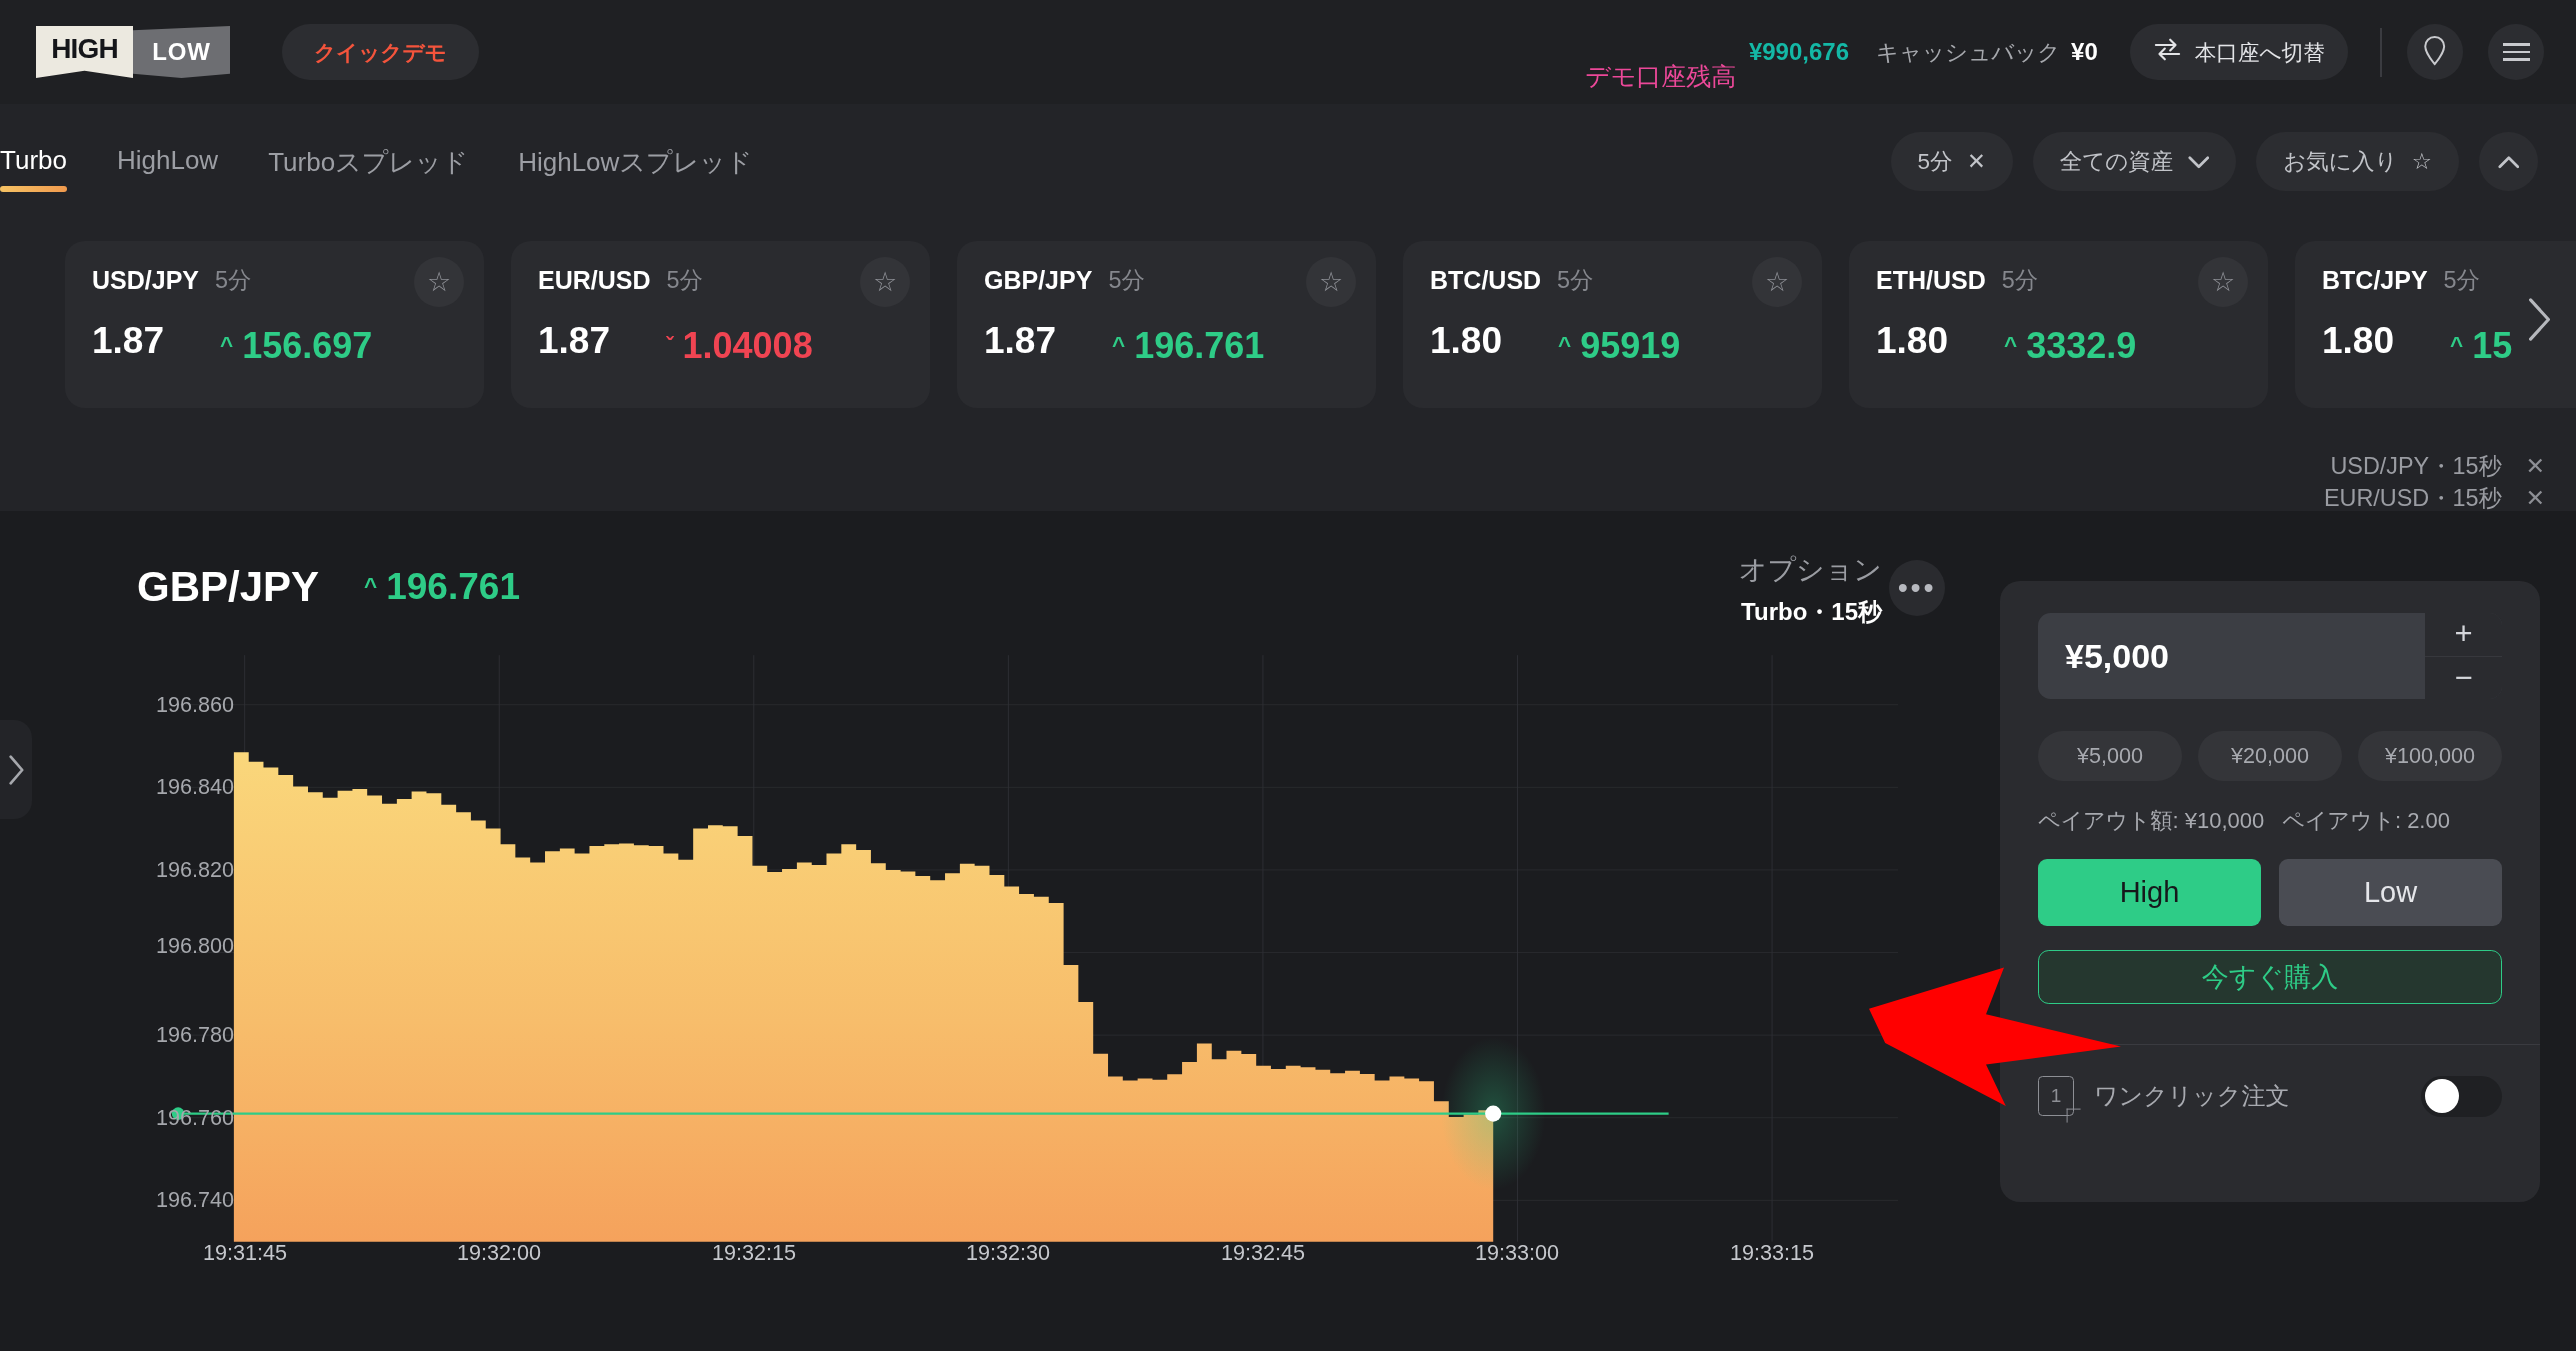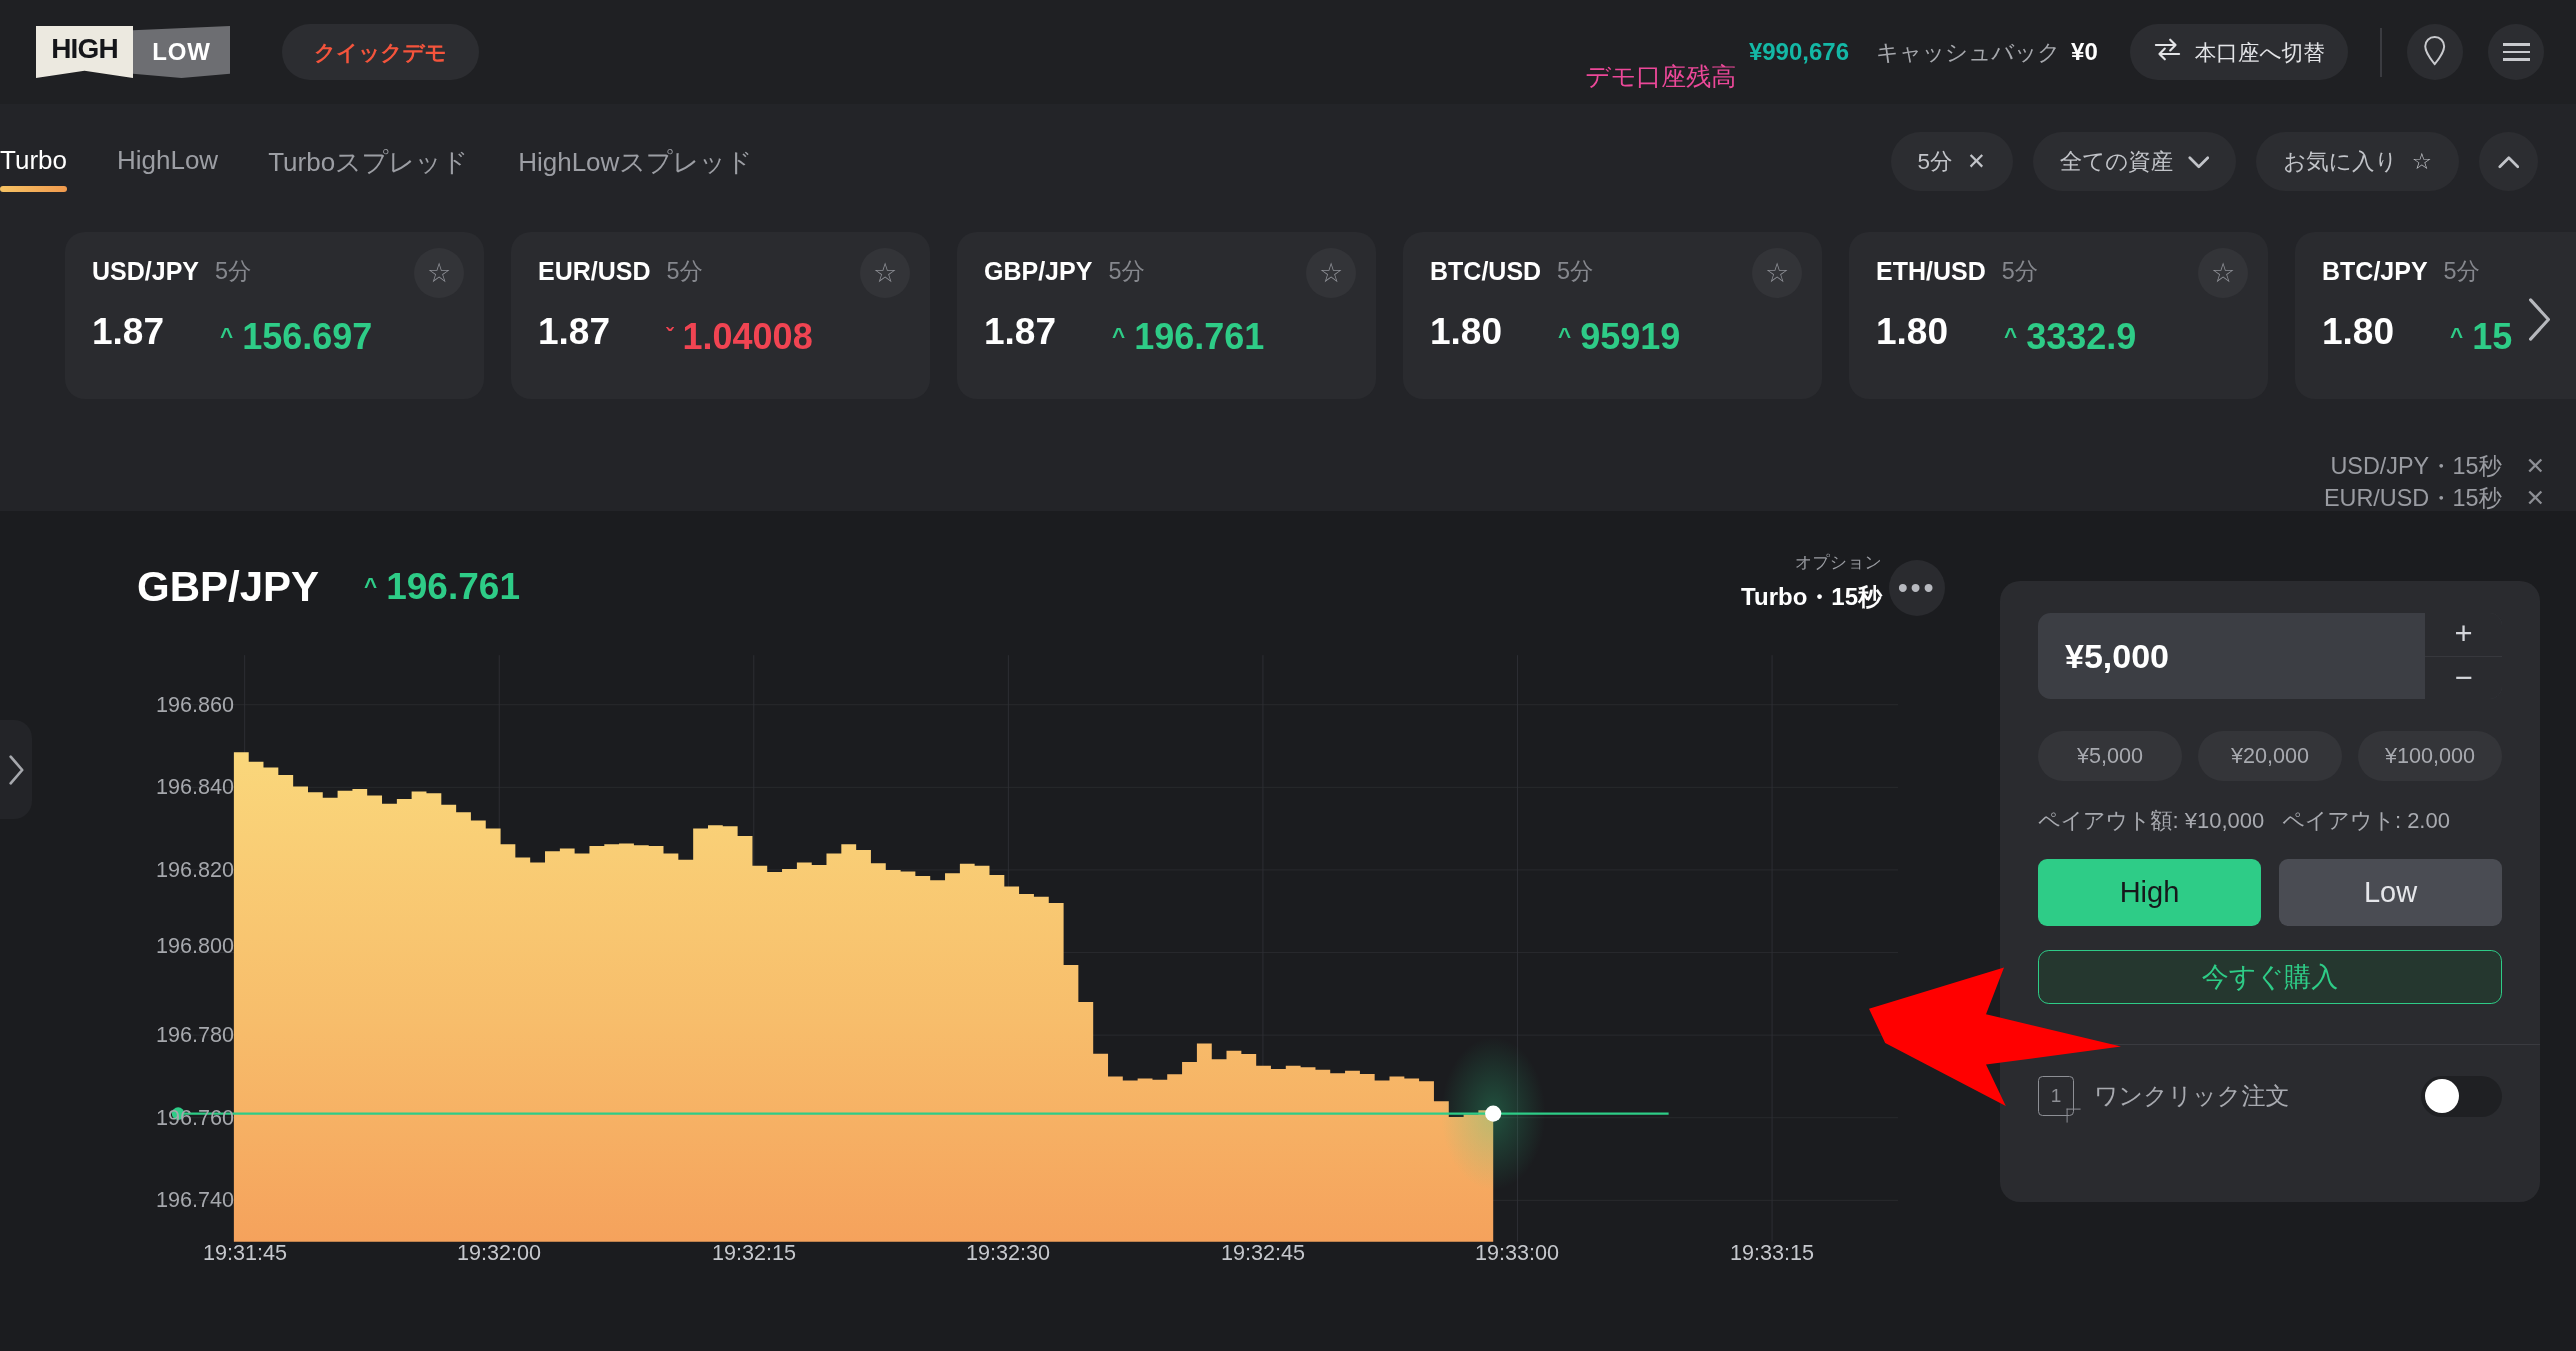--- a/index.html
+++ b/index.html
@@ -74,21 +74,21 @@
   .nav-right { margin-left: auto; display: flex; align-items: center; gap: 20px; padding-right: 38px; }
   .chip {
     height: 59px; padding: 0 27px; border-radius: 30px; background: #2c2d31;
     color: #c2c4c9; font-size: 22.5px; display: flex; align-items: center; gap: 14.4px; cursor: pointer;
   }
   .chip-sq { width: 59px; padding: 0; justify-content: center; }
 
   
   .assets {
     position: absolute; top: 232px; left: 0; width: 2576px; height: 176px;
-    display: flex; gap: 27px; padding-left: 65px; overflow: hidden;
+    display: flex; gap: 27px; padding-left: 65px; overflow: hidden; align-items: flex-end;
   }
   .acard {
     flex: 0 0 419px; height: 167px; border-radius: 20px; background: #2a2b2f;
     padding: 23.4px 27px 0 27px; position: relative;
   }
   .acard-top { display: flex; align-items: center; }
   .acard-name { color: #fff; font-size: 25px; font-weight: bold; }
   .acard-dur { color: #85878d; font-size: 23.4px; margin-left: 16px; }
   .acard-star {
     position: absolute; right: 20px; top: 16px; width: 50px; height: 50px; border-radius: 25px;
@@ -129,21 +129,21 @@
   .side-toggle {
     position: absolute; left: 0; top: 209px; width: 32px; height: 99px;
     background: #232428; border-radius: 0 18px 18px 0;
     display: flex; align-items: center; justify-content: center;
     color: #a6a8ad; font-size: 32px; cursor: pointer; z-index: 6;
   }
   .chart-head { position: absolute; left: 137px; top: 52px; display: flex; align-items: center; }
   .chart-sym { color: #fff; font-size: 42px; font-weight: bold; }
   .chart-price { color: #2ecc87; font-size: 37px; font-weight: bold; margin-left: 45px; display: flex; align-items: center; }
   .opt-info { position: absolute; right: 694px; top: 40px; text-align: right; }
-  .opt-label { color: #9a9ca2; font-size: 17px; }
+  .opt-label { color: #9a9ca2; font-size: 28px; }
   .opt-value { color: #fff; font-size: 24px; font-weight: bold; margin-top: 7.2px; }
   .opt-more {
     position: absolute; right: 631px; top: 49px; width: 56px; height: 56px; border-radius: 28px;
     background: #2a2b2f; display: flex; align-items: center; justify-content: center;
     color: #b7b9bf; font-size: 29px; letter-spacing: 2.7px; cursor: pointer;
   }
 
   .plot { position: absolute; left: 0; top: 144px; width: 1898px; height: 675px; }
   .ylabels { position: absolute; left: 99px; top: 0; width: 135px; height: 576px; }
   .ylab {

